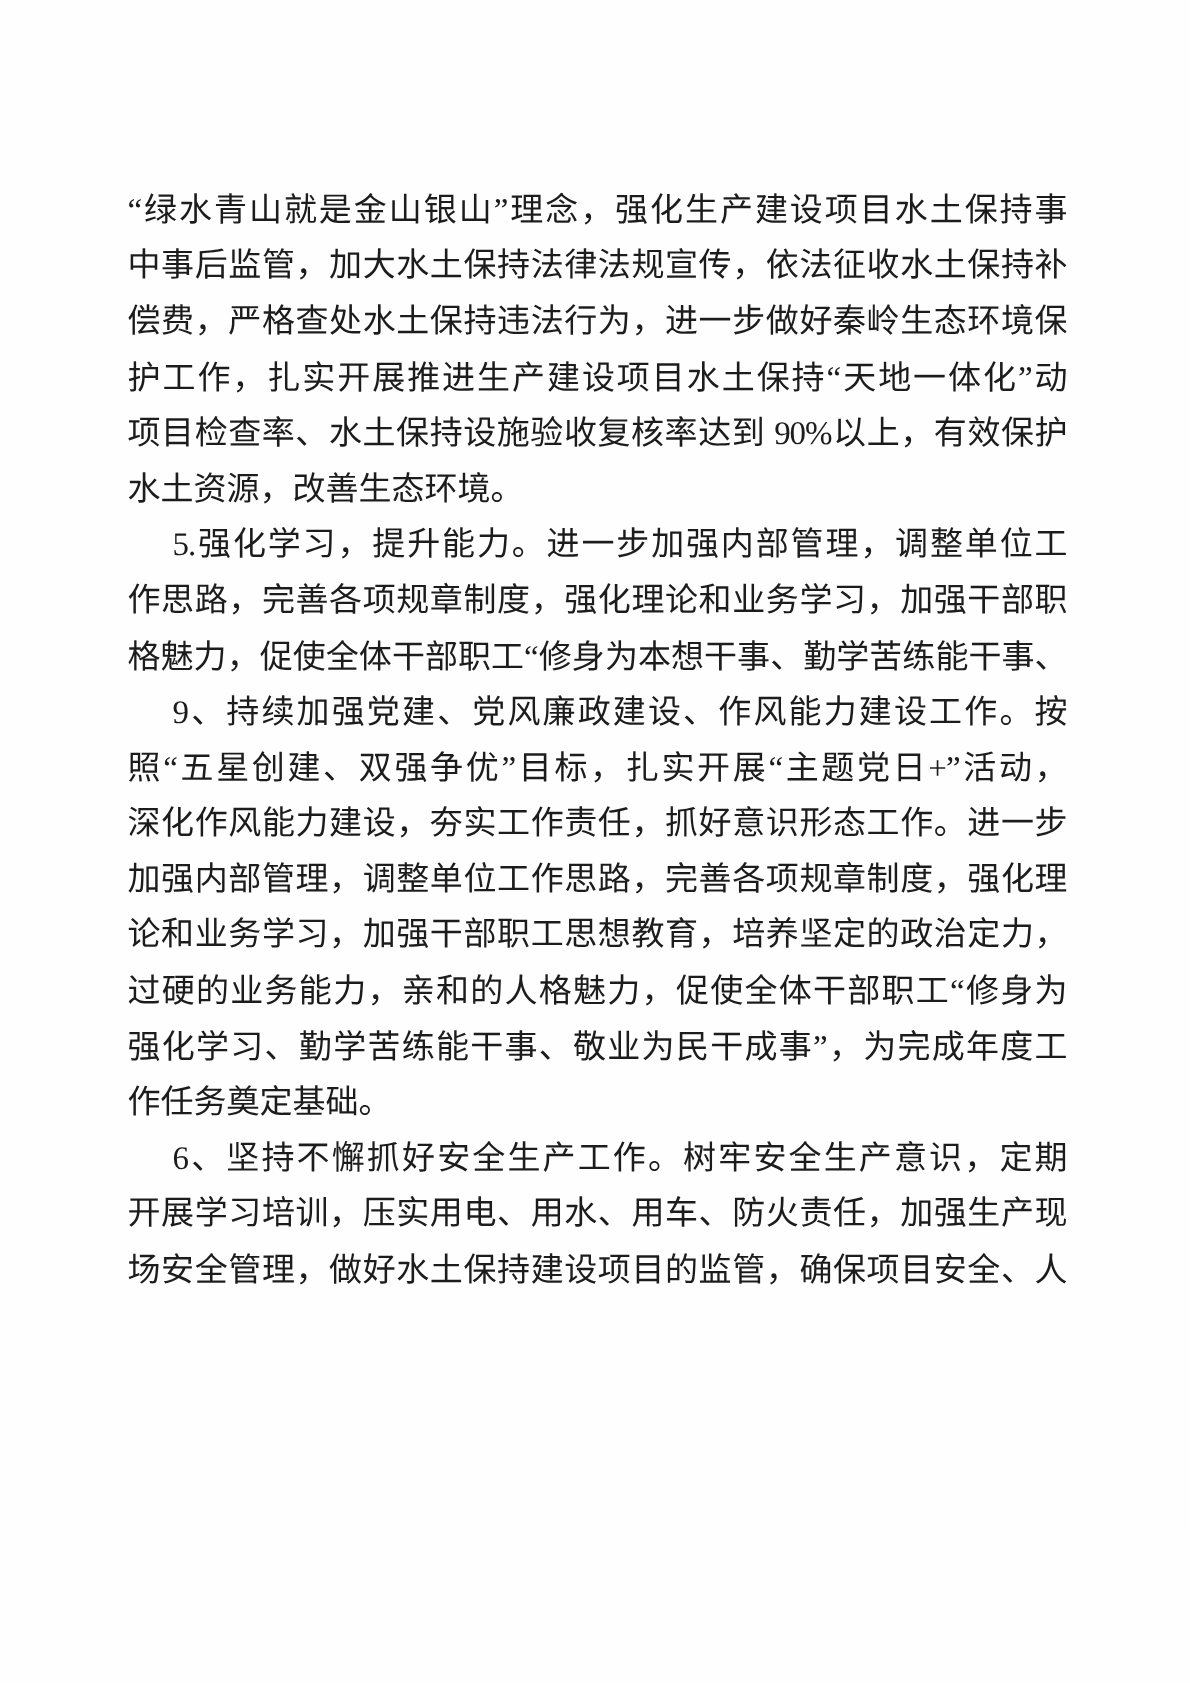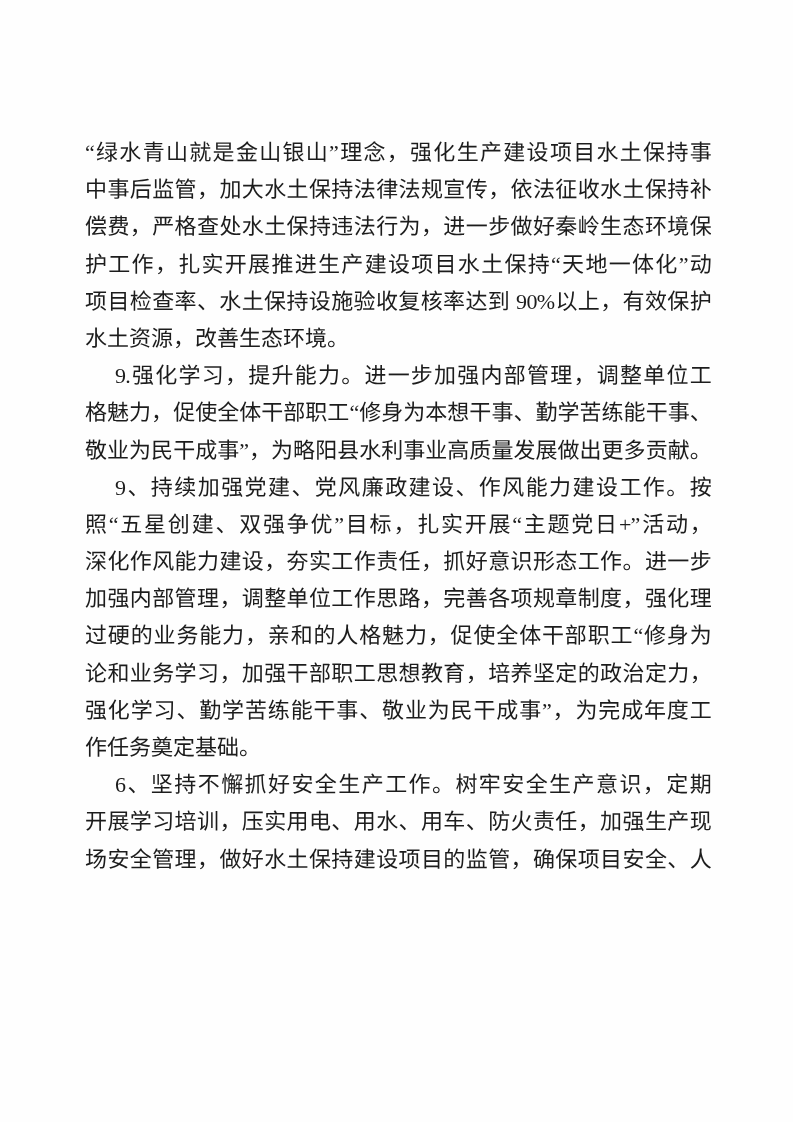--- a/index.html
+++ b/index.html
@@ -13,21 +13,21 @@
     width: 793px;
     height: 1122px;
     background: #fefefe;
     overflow: hidden;
     font-family: "Liberation Serif", "DejaVu Serif", serif;
     color: #1c1c1c;
   }
   .textblock {
     position: absolute;
     left: 85px;
-    top: 134px;
+    top: 121px;
     width: 626px;
   }
   .paragraph {
     margin: 0;
     padding: 0;
   }
   .line {
     height: 37.2px;
     line-height: 37.2px;
     font-size: 22px;
@@ -57,32 +57,32 @@
     <div class="paragraph">
       <div class="line">“绿水青山就是金山银山”理念，强化生产建设项目水土保持事</div>
       <div class="line">中事后监管，加大水土保持法律法规宣传，依法征收水土保持补</div>
       <div class="line">偿费，严格查处水土保持违法行为，进一步做好秦岭生态环境保</div>
       <div class="line">护工作，扎实开展推进生产建设项目水土保持“天地一体化”动</div>
       <div class="line">项目检查率、水土保持设施验收复核率达到 90%以上，有效保护</div>
       <div class="line short-last">水土资源，改善生态环境。</div>
     </div>
 
     <div class="paragraph">
-      <div class="line indent">9.强化学习，提升能力。进一步加强内部管理，调整单位工</div>
+      <div class="line indent">5.强化学习，提升能力。进一步加强内部管理，调整单位工</div>
+      <div class="line">作思路，完善各项规章制度，强化理论和业务学习，加强干部职</div>
       <div class="line">格魅力，促使全体干部职工“修身为本想干事、勤学苦练能干事、</div>
-      <div class="line">敬业为民干成事”，为略阳县水利事业高质量发展做出更多贡献。</div>
     </div>
 
     <div class="paragraph">
       <div class="line indent">9、持续加强党建、党风廉政建设、作风能力建设工作。按</div>
       <div class="line">照“五星创建、双强争优”目标，扎实开展“主题党日+”活动，</div>
       <div class="line">深化作风能力建设，夯实工作责任，抓好意识形态工作。进一步</div>
       <div class="line">加强内部管理，调整单位工作思路，完善各项规章制度，强化理</div>
+      <div class="line">论和业务学习，加强干部职工思想教育，培养坚定的政治定力，</div>
       <div class="line">过硬的业务能力，亲和的人格魅力，促使全体干部职工“修身为</div>
-      <div class="line">论和业务学习，加强干部职工思想教育，培养坚定的政治定力，</div>
       <div class="line">强化学习、勤学苦练能干事、敬业为民干成事”，为完成年度工</div>
       <div class="line short-last">作任务奠定基础。</div>
     </div>
 
     <div class="paragraph">
       <div class="line indent">6、坚持不懈抓好安全生产工作。树牢安全生产意识，定期</div>
       <div class="line">开展学习培训，压实用电、用水、用车、防火责任，加强生产现</div>
       <div class="line">场安全管理，做好水土保持建设项目的监管，确保项目安全、人</div>
     </div>
 

